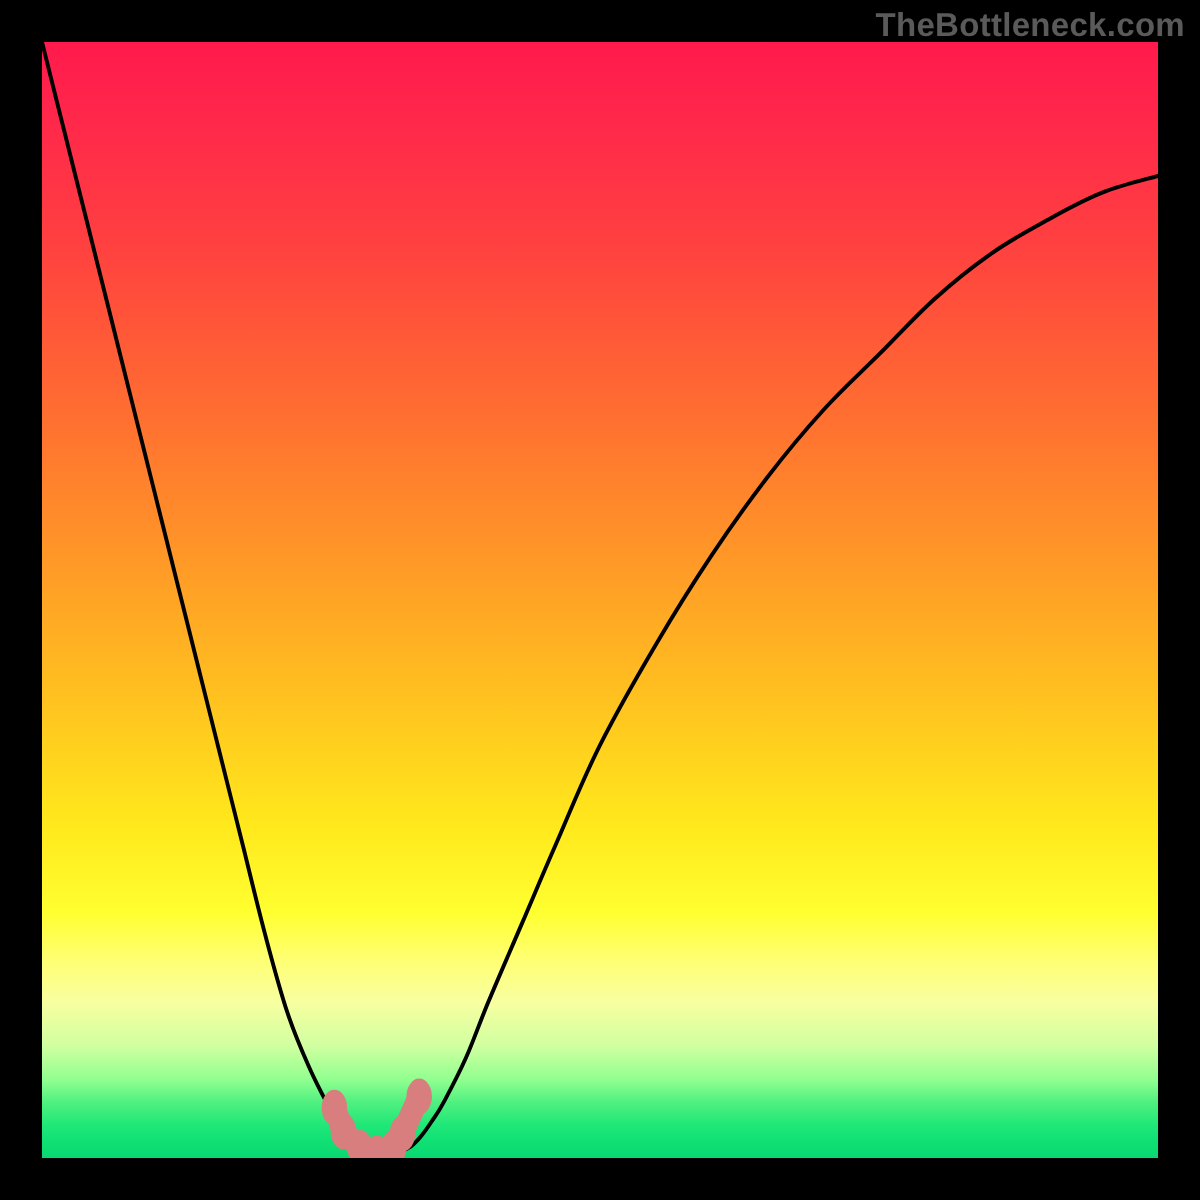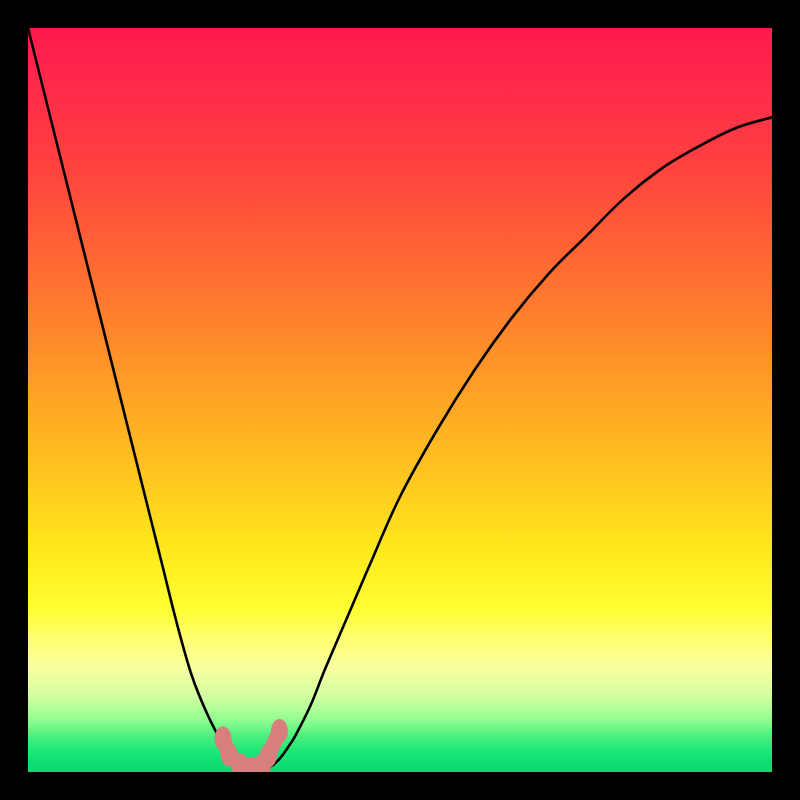--- a/index.html
+++ b/index.html
@@ -57,20 +57,21 @@
     position: absolute;
     left: 0; top: 0;
     width: 100%;
     height: 100%;
     z-index: 3;
   }
 </style>
 </head>
 <body>
 <div class="frame">
+  <div class="attribution">TheBottleneck.com</div>
   <div class="plot">
     <svg class="curve" viewBox="0 0 744 744" preserveAspectRatio="none">
       <path id="curve-path" fill="none" stroke="#000000" stroke-width="2.6" stroke-linejoin="round" stroke-linecap="round" d="M 0 0 C 2.6784 10.713599999999996, 9.523200000000001 38.09279999999997, 14.88 59.51999999999998 C 20.236800000000002 80.9472, 24.403200000000002 97.61280000000008, 29.76 119.04000000000008 C 35.1168 140.46720000000008, 39.2832 157.13279999999997, 44.64 178.55999999999995 C 49.9968 199.98719999999992, 54.1632 216.65279999999996, 59.52 238.07999999999998 C 64.8768 259.5072, 69.04320000000001 276.1728, 74.4 297.6 C 79.7568 319.02720000000005, 83.9232 335.69280000000003, 89.28 357.12 C 94.63680000000001 378.5472, 98.8032 395.21279999999996, 104.16000000000001 416.64 C 109.51680000000002 438.0672, 113.68320000000001 454.73280000000005, 119.04 476.16 C 124.3968 497.5872, 128.5632 514.2528, 133.92 535.68 C 139.27679999999998 557.1071999999999, 143.44320000000002 575.1120000000001, 148.8 595.2 C 154.1568 615.288, 158.3232 631.2096, 163.68 647.28 C 169.0368 663.3503999999999, 173.2032 672.4272, 178.56 684.48 C 183.9168 696.5328000000001, 189.42239999999998 706.2048, 193.44 714.24 C 197.4576 722.2752, 198.2016 725.1024, 200.88000000000002 729.12 C 203.55840000000003 733.1376, 205.64160000000004 734.68512, 208.32000000000002 736.56 C 210.9984 738.4348799999999, 213.0816 738.7324799999999, 215.76 739.536 C 218.43839999999997 740.33952, 220.52159999999998 740.75616, 223.2 741.024 C 225.8784 741.29184, 227.96159999999998 741.29184, 230.64 741.024 C 233.3184 740.75616, 235.4016 740.33952, 238.08 739.536 C 240.75840000000002 738.7324799999999, 242.8416 738.4348799999999, 245.52 736.56 C 248.19840000000002 734.68512, 250.28160000000003 732.33408, 252.96 729.12 C 255.6384 725.90592, 257.72159999999997 722.7216, 260.4 718.704 C 263.0784 714.6863999999999, 263.82239999999996 714.2995199999999, 267.84 706.8 C 271.8576 699.30048, 277.3632 689.0927999999999, 282.72 677.04 C 288.07680000000005 664.9872, 290.904 655.9104, 297.6 639.84 C 304.29600000000005 623.7696000000001, 311.88480000000004 606.5088, 319.92 587.76 C 327.9552 569.0112, 332.86560000000003 557.1071999999999, 342.24 535.68 C 351.6144 514.2528, 359.9472 492.8256, 372 468.72 C 384.0528 444.61440000000005, 395.80800000000005 424.5264, 409.20000000000005 401.76 C 422.59200000000004 378.99359999999996, 433.008 362.328, 446.4 342.23999999999995 C 459.792 322.15199999999993, 470.208 307.56960000000004, 483.6 290.16 C 496.992 272.7504, 507.40799999999996 260.2512, 520.8 245.51999999999998 C 534.192 230.78879999999998, 544.608 221.71200000000005, 558 208.32000000000005 C 571.392 194.92800000000005, 581.808 183.17280000000002, 595.2 171.12 C 608.5920000000001 159.06719999999999, 619.008 150.7344, 632.4 141.36 C 645.7919999999999 131.98560000000003, 656.2080000000001 126.40560000000006, 669.6 119.04000000000008 C 682.992 111.67440000000009, 693.4079999999999 105.79680000000008, 706.8 100.44000000000005 C 720.192 95.08320000000003, 737.304 91.28879999999998, 744 89.27999999999997"></path>
     </svg>
     <svg class="markers" viewBox="0 0 744 744" preserveAspectRatio="none">
       <g id="markers-group">
           <path d="M 194.928 710.52 L 200.88000000000002 726.144 L 212.04 737.304 L 223.2 741.024 L 234.36 737.304 L 240.31199999999995 727.632 L 251.47199999999998 703.08" fill="none" stroke="#d97e7e" stroke-width="15" stroke-linecap="round" stroke-linejoin="round"></path>
           <ellipse cx="194.928" cy="710.52" rx="8.5" ry="12" fill="#d97e7e"></ellipse>
           <ellipse cx="200.88000000000002" cy="726.144" rx="8.5" ry="12" fill="#d97e7e"></ellipse>
           <ellipse cx="212.04" cy="737.304" rx="8.5" ry="12" fill="#d97e7e"></ellipse>

